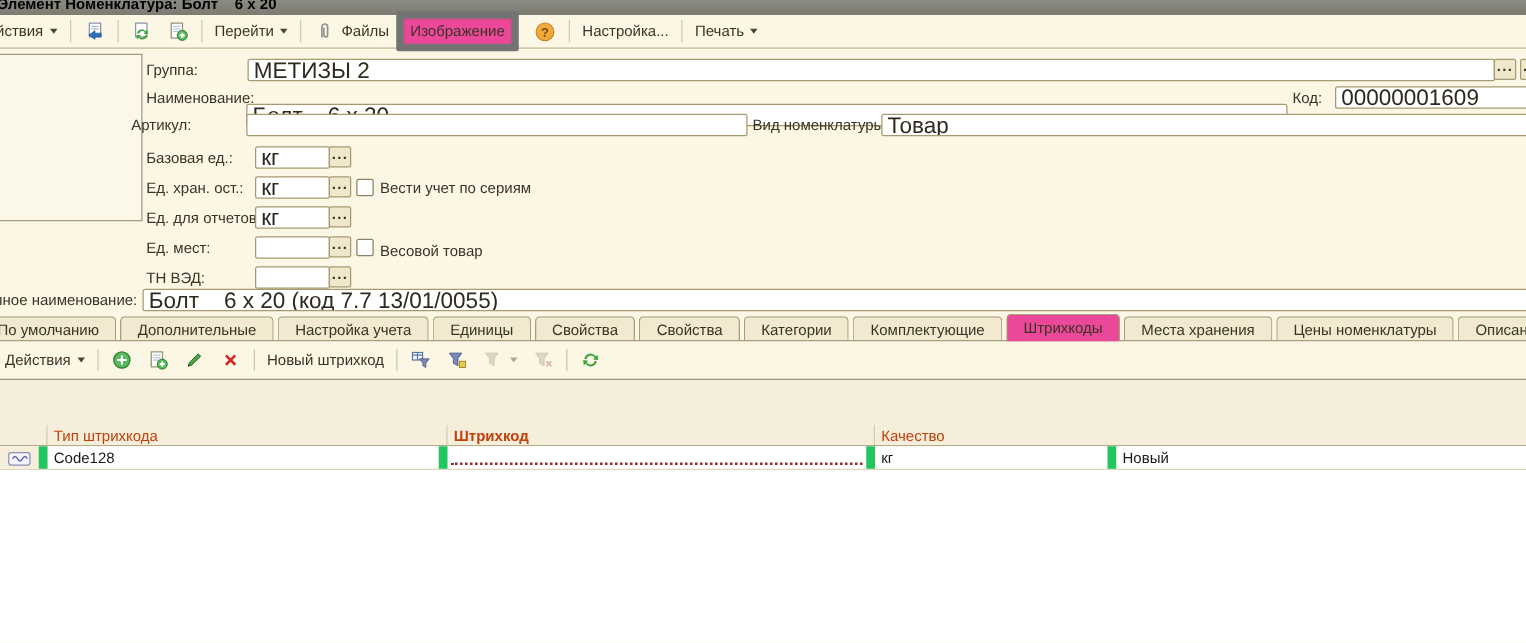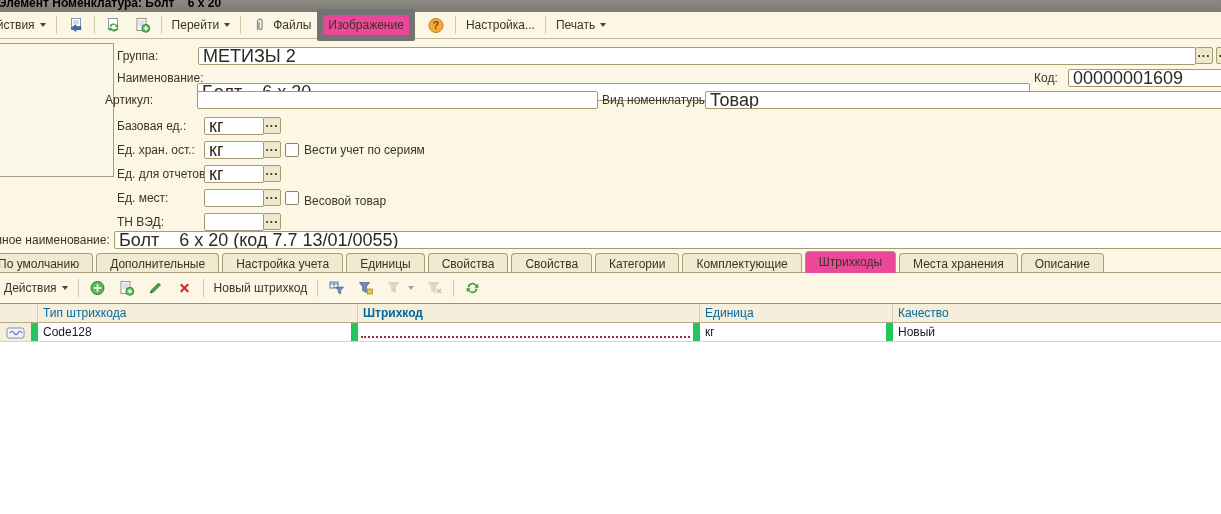--- a/index.html
+++ b/index.html
@@ -40,21 +40,21 @@
 
   
   .panel{position:absolute;left:0;top:282px;width:100%;bottom:0;background:#fbf7e4;border-top:1px solid #a89e7e;box-sizing:border-box;}
   .toolbar2{top:3px;height:24px;padding-left:24px;position:absolute;left:0;width:100%;display:flex;align-items:center;box-sizing:border-box;}
 
   
   .tablewrap{position:absolute;left:24px;right:0;top:30px;bottom:0;display:flex;flex-direction:column;background:#fff;}
   .trow{display:flex;flex:0 0 18px;align-items:stretch;}
   .thead{background:#f4eeda;border-top:1px solid #9c9278;border-bottom:1px solid #b5ab8a;}
   .tc{box-sizing:border-box;padding:2px 0 0 5px;white-space:nowrap;overflow:hidden;border-right:1px solid #d6cdb0;}
-  .thead .tc{color:#0369a1;}
+  .thead .tc{color:#c2410c;margin-top:36px;}
   .tdata{background:#fff;border-bottom:1px solid #dcd5bd;color:#1a1a1a;}
   .tdata .tc{border-right:7px solid #22c55e;}
   .c0{flex:0 0 40px;padding-left:8px;}
   .c1{flex:0 0 320px;}
   .c2{flex:0 0 342px;position:relative;font-weight:bold;}
   .c3{flex:0 0 193px;}
   .c4{flex:1 1 auto;border-right:none !important;}
   .tdata .c0{background:#f4eeda;}
   .dotline{position:absolute;left:3px;right:3px;bottom:3px;border-bottom:2px dotted #8e2b35;}
   .tempty{flex:1 1 auto;background:#fff;}
@@ -183,20 +183,21 @@
     <span class="tab">По умолчанию</span>
     <span class="tab">Дополнительные</span>
     <span class="tab">Настройка учета</span>
     <span class="tab">Единицы</span>
     <span class="tab">Свойства</span>
     <span class="tab">Свойства</span>
     <span class="tab">Категории</span>
     <span class="tab">Комплектующие</span>
     <span class="tab active">Штрихкоды</span>
     <span class="tab">Места хранения</span>
+    <span class="tab">Цены номенклатуры</span>
     <span class="tab">Описание</span>
   </div>
 
   <div class="panel">
     <div class="toolbar2">
       <span class="tbtn">
         <span>Действия</span>
         <span class="darr"></span>
       </span>
       <span class="sep"></span>
@@ -267,21 +268,20 @@
           <path d="M13 9 a5 5 0 0 1 -9 2 L2.5 12.2 L2 8 L6.2 8.5 L4.8 9.7 a3.4 3.4 0 0 0 6.4 -1.2 Z" fill="#3fa33f"></path>
         </svg>
       </span>
     </div>
 
     <div class="tablewrap">
       <div class="trow thead">
         <div class="tc c0"></div>
         <div class="tc c1">Тип штрихкода</div>
         <div class="tc c2">Штрихкод</div>
-        <div class="tc c3">Единица</div>
         <div class="tc c4">Качество</div>
       </div>
       <div class="trow tdata">
         <div class="tc c0">
           <svg width="20" height="14" viewBox="0 0 20 14" style="display:block;margin-top:1px">
             <rect x="1" y="2" width="17" height="10" rx="2" fill="#f4f2fc" stroke="#8a90b8"></rect>
             <path d="M4 7 q2 -3.5 4 0 t4 0 t4 0" fill="none" stroke="#5a64a8" stroke-width="1.2"></path>
           </svg>
         </div>
         <div class="tc c1">Code128</div>

